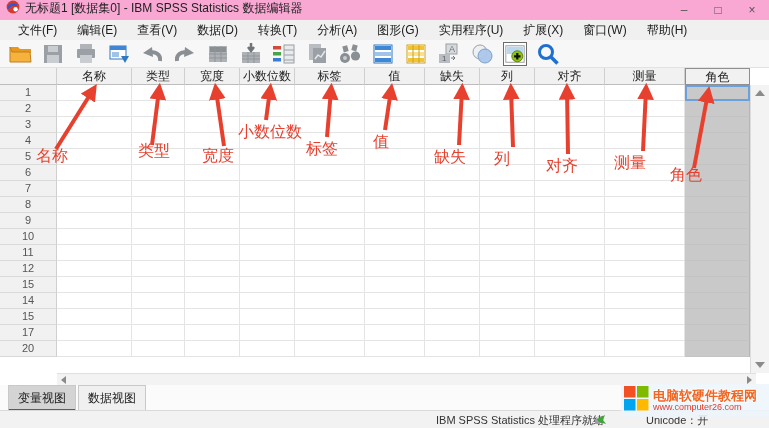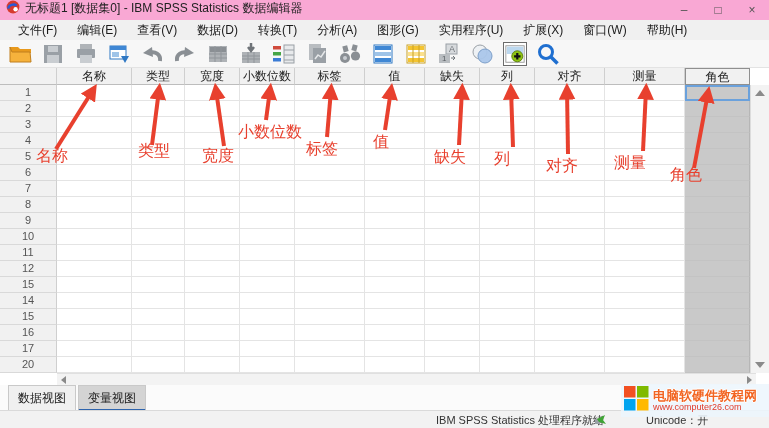--- a/index.html
+++ b/index.html
@@ -454,34 +454,20 @@
         <div class="cell" style="width: 55px;"></div>
         <div class="cell" style="width: 70px;"></div>
         <div class="cell" style="width: 60px;"></div>
         <div class="cell" style="width: 55px;"></div>
         <div class="cell" style="width: 55px;"></div>
         <div class="cell" style="width: 70px;"></div>
         <div class="cell" style="width: 80px;"></div>
         <div class="cell role" style="width: 65px;"></div>
       </div>
       <div class="grow">
-        <div class="rnum">16</div>
-        <div class="cell" style="width: 75px;"></div>
-        <div class="cell" style="width: 53px;"></div>
-        <div class="cell" style="width: 55px;"></div>
-        <div class="cell" style="width: 55px;"></div>
-        <div class="cell" style="width: 70px;"></div>
-        <div class="cell" style="width: 60px;"></div>
-        <div class="cell" style="width: 55px;"></div>
-        <div class="cell" style="width: 55px;"></div>
-        <div class="cell" style="width: 70px;"></div>
-        <div class="cell" style="width: 80px;"></div>
-        <div class="cell role" style="width: 65px;"></div>
-      </div>
-      <div class="grow">
         <div class="rnum">17</div>
         <div class="cell" style="width: 75px;"></div>
         <div class="cell" style="width: 53px;"></div>
         <div class="cell" style="width: 55px;"></div>
         <div class="cell" style="width: 55px;"></div>
         <div class="cell" style="width: 70px;"></div>
         <div class="cell" style="width: 60px;"></div>
         <div class="cell" style="width: 55px;"></div>
         <div class="cell" style="width: 55px;"></div>
         <div class="cell" style="width: 70px;"></div>
@@ -508,22 +494,22 @@
     <span class="varrow up"></span>
     <span class="varrow down"></span>
   </div>
 
   <div class="hscroll">
     <span class="harrow left"></span>
     <span class="harrow right"></span>
   </div>
 
   <div class="tabstrip" id="tabs">
+      <span class="tab active">变量视图</span>
       <span class="tab">数据视图</span>
-      <span class="tab active">变量视图</span>
     </div>
 
   <div class="statusbar">
     <span class="stmsg">IBM SPSS Statistics 处理程序就绪</span>
     <span class="sticon">
       <svg width="13" height="13" viewBox="0 0 13 13">
           <rect x="1" y="6" width="5" height="5" fill="#9aa0a6"></rect>
           <path d="M3 6l8-4-2 5 3 4-7-2z" fill="#3fa535"></path>
         </svg>
     </span>

